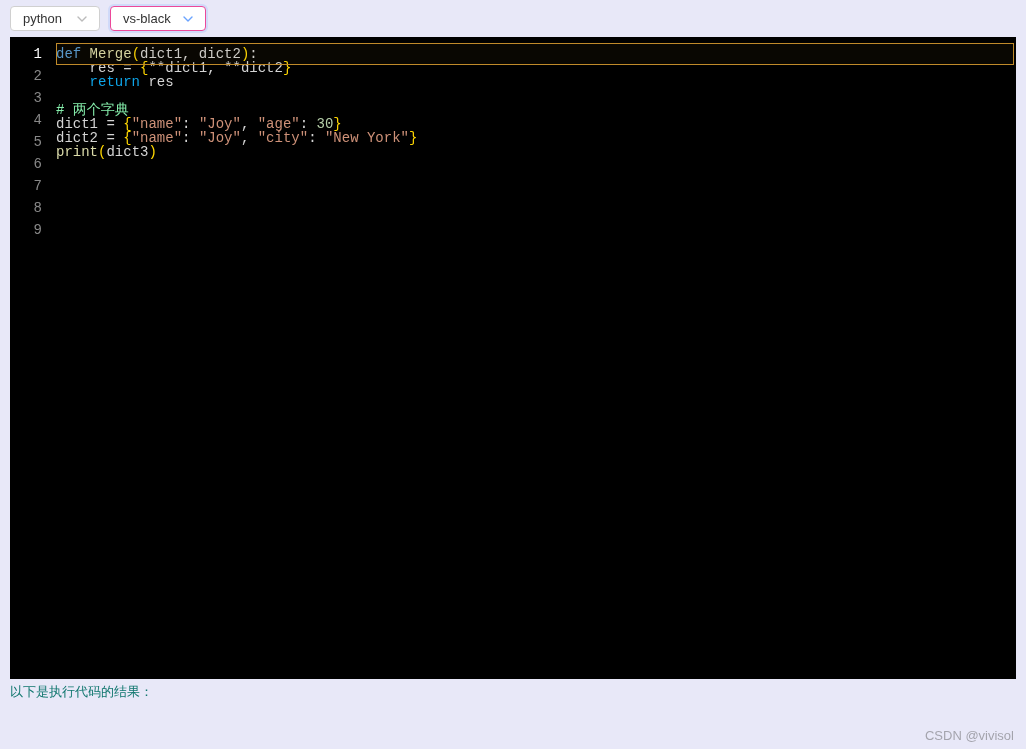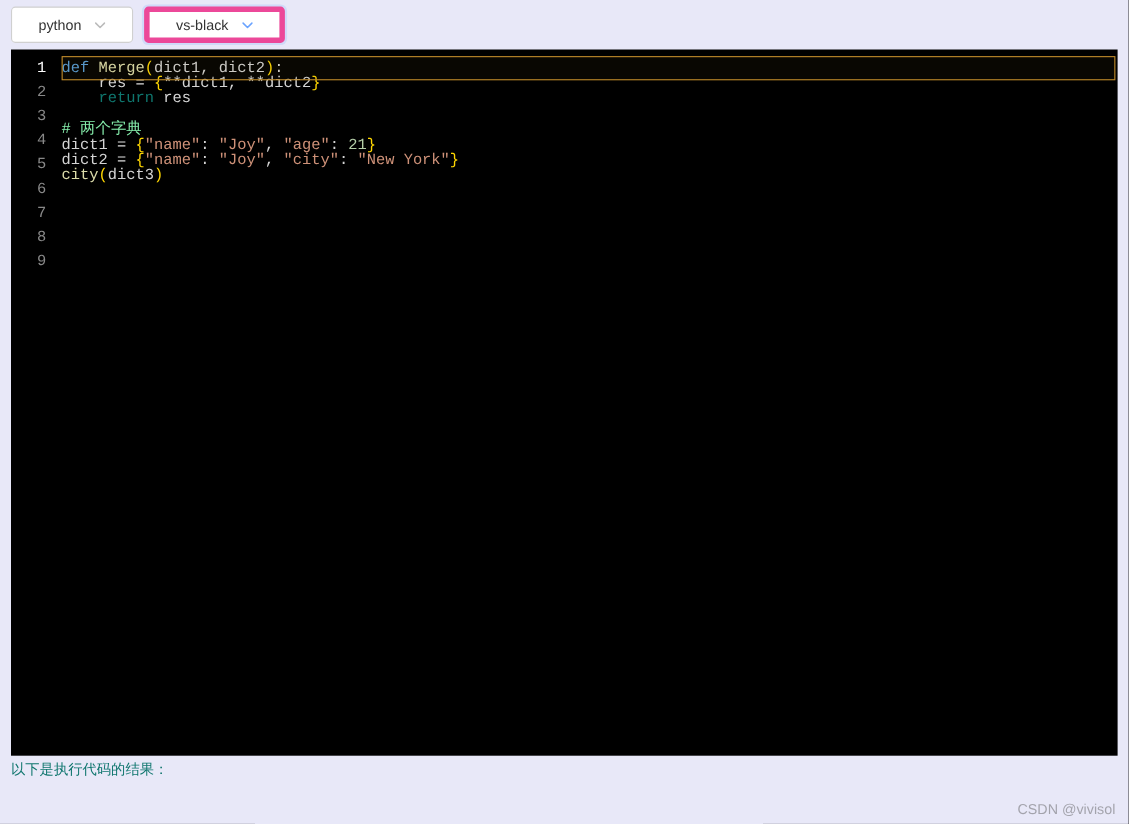--- a/index.html
+++ b/index.html
@@ -14,33 +14,33 @@
   }
   .top-controls {
     display: flex;
     gap: 10px;
     padding: 6px 10px;
   }
   .select-box {
     background: #fff;
     border: 1px solid #d0d0d0;
     border-radius: 4px;
-    padding: 4px 24px;
+    padding: 4px 12px;
     display: flex;
     align-items: center;
     gap: 12px;
     font-family: Arial, sans-serif;
     font-size: 13px;
     color: #333;
     cursor: pointer;
     min-width: 90px;
     justify-content: space-between;
   }
   .select-box.active {
-    border: 5px solid #ec4899;
+    border: 1px solid #ec4899;
     box-shadow: 0 0 0 2px rgba(74,144,255,0.15);
   }
   .chevron {
     width: 10px;
     height: 10px;
     position: relative;
   }
   .chevron svg { display:block; }
   .editor-wrap {
     margin: 0 10px;
@@ -83,21 +83,21 @@
     background: rgba(120,90,20,0.08);
   }
   .tok-kw { color: #569cd6; }
   .tok-fn { color: #dcdcaa; }
   .tok-var { color: #d4d4d4; }
   .tok-op { color: #d4d4d4; }
   .tok-punc { color: #ffd700; }
   .tok-str { color: #ce9178; }
   .tok-num { color: #b5cea8; }
   .tok-cmt { color: #86efac; }
-  .tok-ret { color: #0f766e; }
+  .tok-ret { color: #0ea5e9; }
   .tok-print { color: #dcdcaa; }
   .result-label {
     margin: 4px 10px 0 10px;
     font-family: Arial, "Microsoft YaHei", sans-serif;
     font-size: 13px;
     color: #0f766e;
   }
   .watermark {
     position: absolute;
     right: 12px;
@@ -142,21 +142,21 @@
       <div>8</div>
       <div>9</div>
     </div>
   <div class="code-area" id="codearea">
     <div class="hl-row"></div>
   <div class="code-line"><span class="tok-kw">def </span><span class="tok-fn">Merge</span><span class="tok-punc">(</span><span class="tok-var">dict1</span><span class="tok-op">, </span><span class="tok-var">dict2</span><span class="tok-punc">)</span><span class="tok-op">:</span></div>
       <div class="code-line"><span class="tok-op">    </span><span class="tok-var">res </span><span class="tok-op">= </span><span class="tok-punc">{</span><span class="tok-op">**</span><span class="tok-var">dict1</span><span class="tok-op">, </span><span class="tok-op">**</span><span class="tok-var">dict2</span><span class="tok-punc">}</span></div>
       <div class="code-line"><span class="tok-op">    </span><span class="tok-ret">return </span><span class="tok-var">res</span></div>
       <div class="code-line"></div>
       <div class="code-line"><span class="tok-cmt"># 两个字典</span></div>
-      <div class="code-line"><span class="tok-var">dict1 </span><span class="tok-op">= </span><span class="tok-punc">{</span><span class="tok-str">"name"</span><span class="tok-op">: </span><span class="tok-str">"Joy"</span><span class="tok-op">, </span><span class="tok-str">"age"</span><span class="tok-op">: </span><span class="tok-num">21</span><span class="tok-punc">}</span></div>
+      <div class="code-line"><span class="tok-var">dict1 </span><span class="tok-op">= </span><span class="tok-punc">{</span><span class="tok-str">"name"</span><span class="tok-op">: </span><span class="tok-str">"Joy"</span><span class="tok-op">, </span><span class="tok-str">"age"</span><span class="tok-op">: </span><span class="tok-num">30</span><span class="tok-punc">}</span></div>
       <div class="code-line"><span class="tok-var">dict2 </span><span class="tok-op">= </span><span class="tok-punc">{</span><span class="tok-str">"name"</span><span class="tok-op">: </span><span class="tok-str">"Joy"</span><span class="tok-op">, </span><span class="tok-str">"city"</span><span class="tok-op">: </span><span class="tok-str">"New York"</span><span class="tok-punc">}</span></div>
-      <div class="code-line"><span class="tok-print">city</span><span class="tok-punc">(</span><span class="tok-var">dict3</span><span class="tok-punc">)</span></div>
+      <div class="code-line"><span class="tok-print">print</span><span class="tok-punc">(</span><span class="tok-var">dict3</span><span class="tok-punc">)</span></div>
     </div>
 </div>
 
 <div class="result-label">以下是执行代码的结果：</div>
 
 <div class="watermark">CSDN @vivisol</div>
 
 </body></html>

